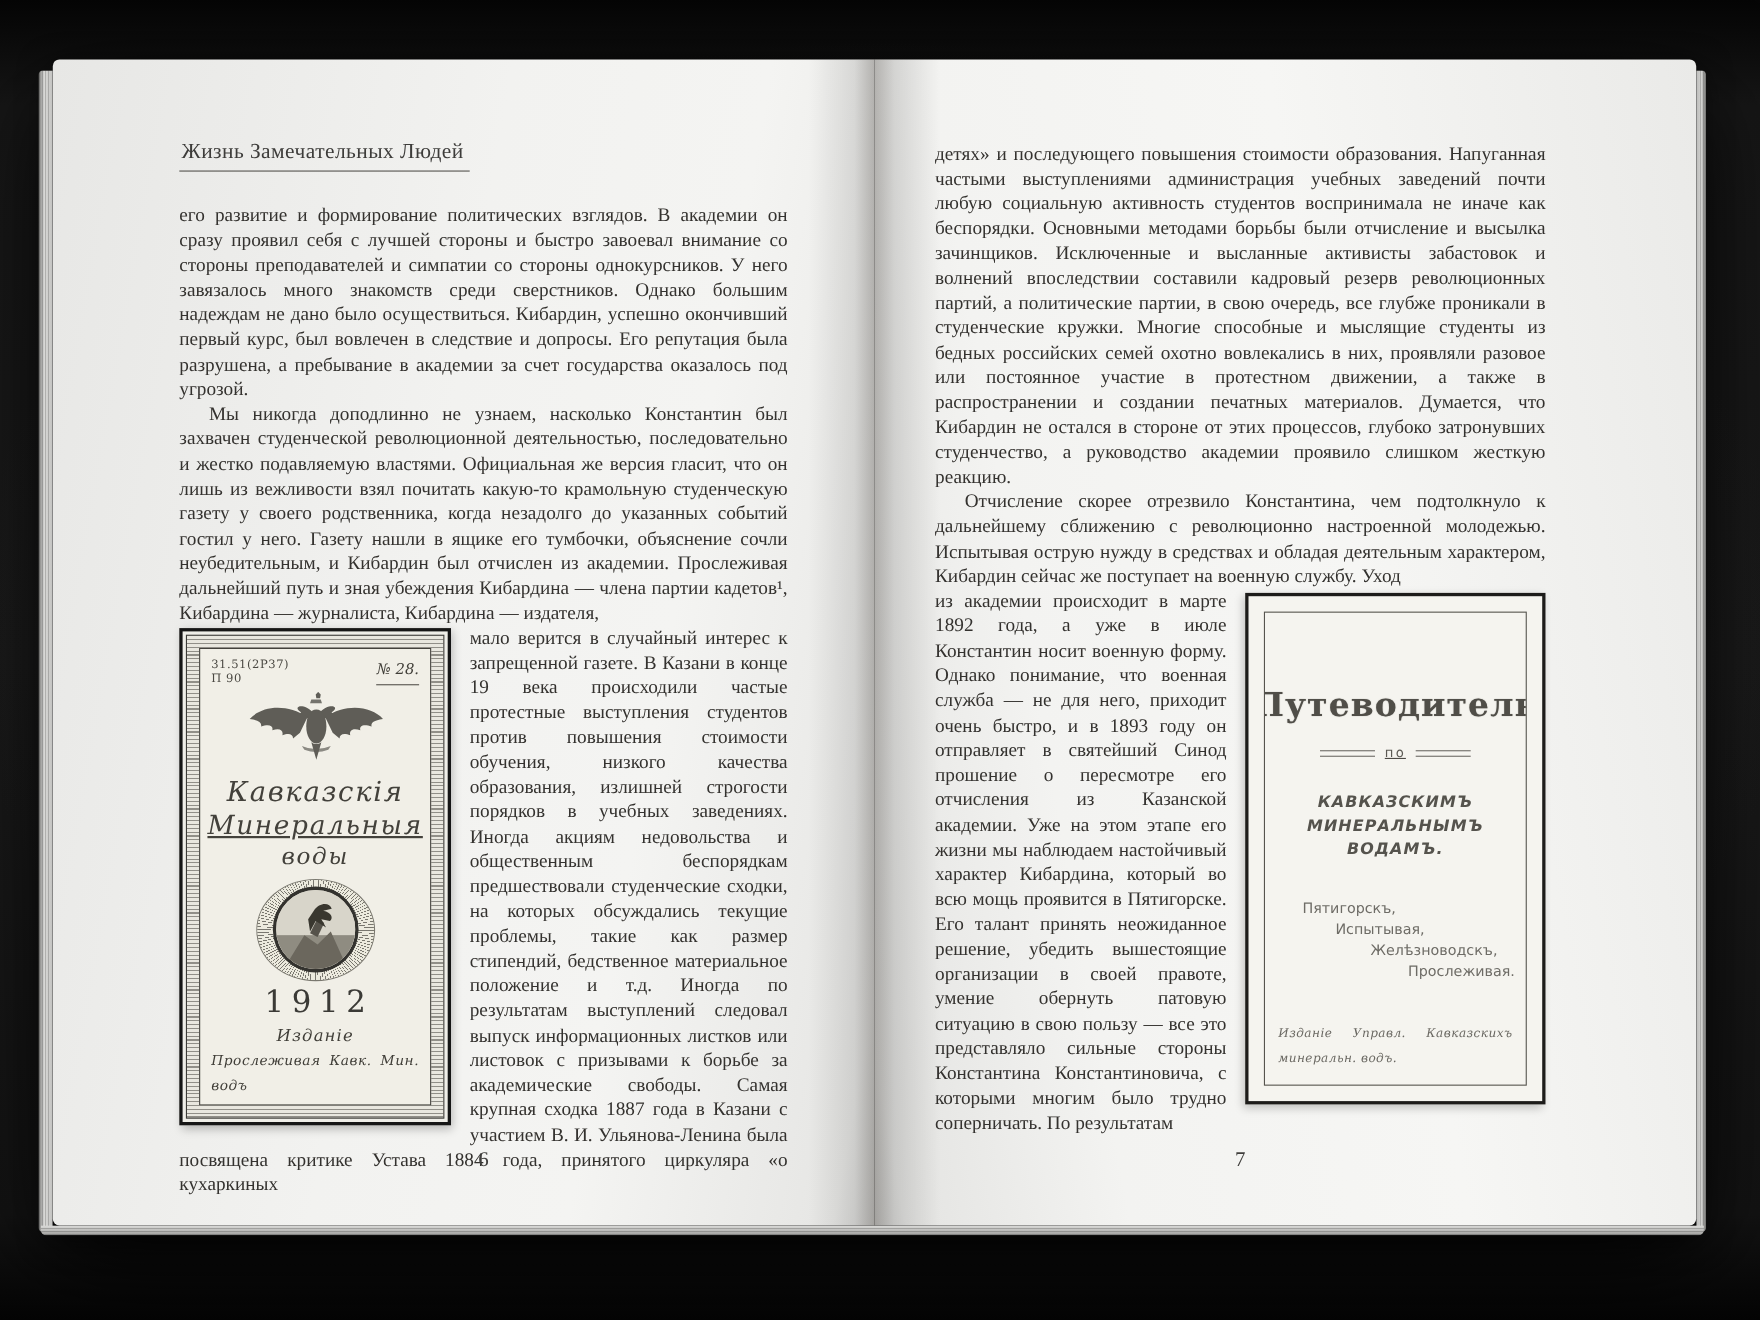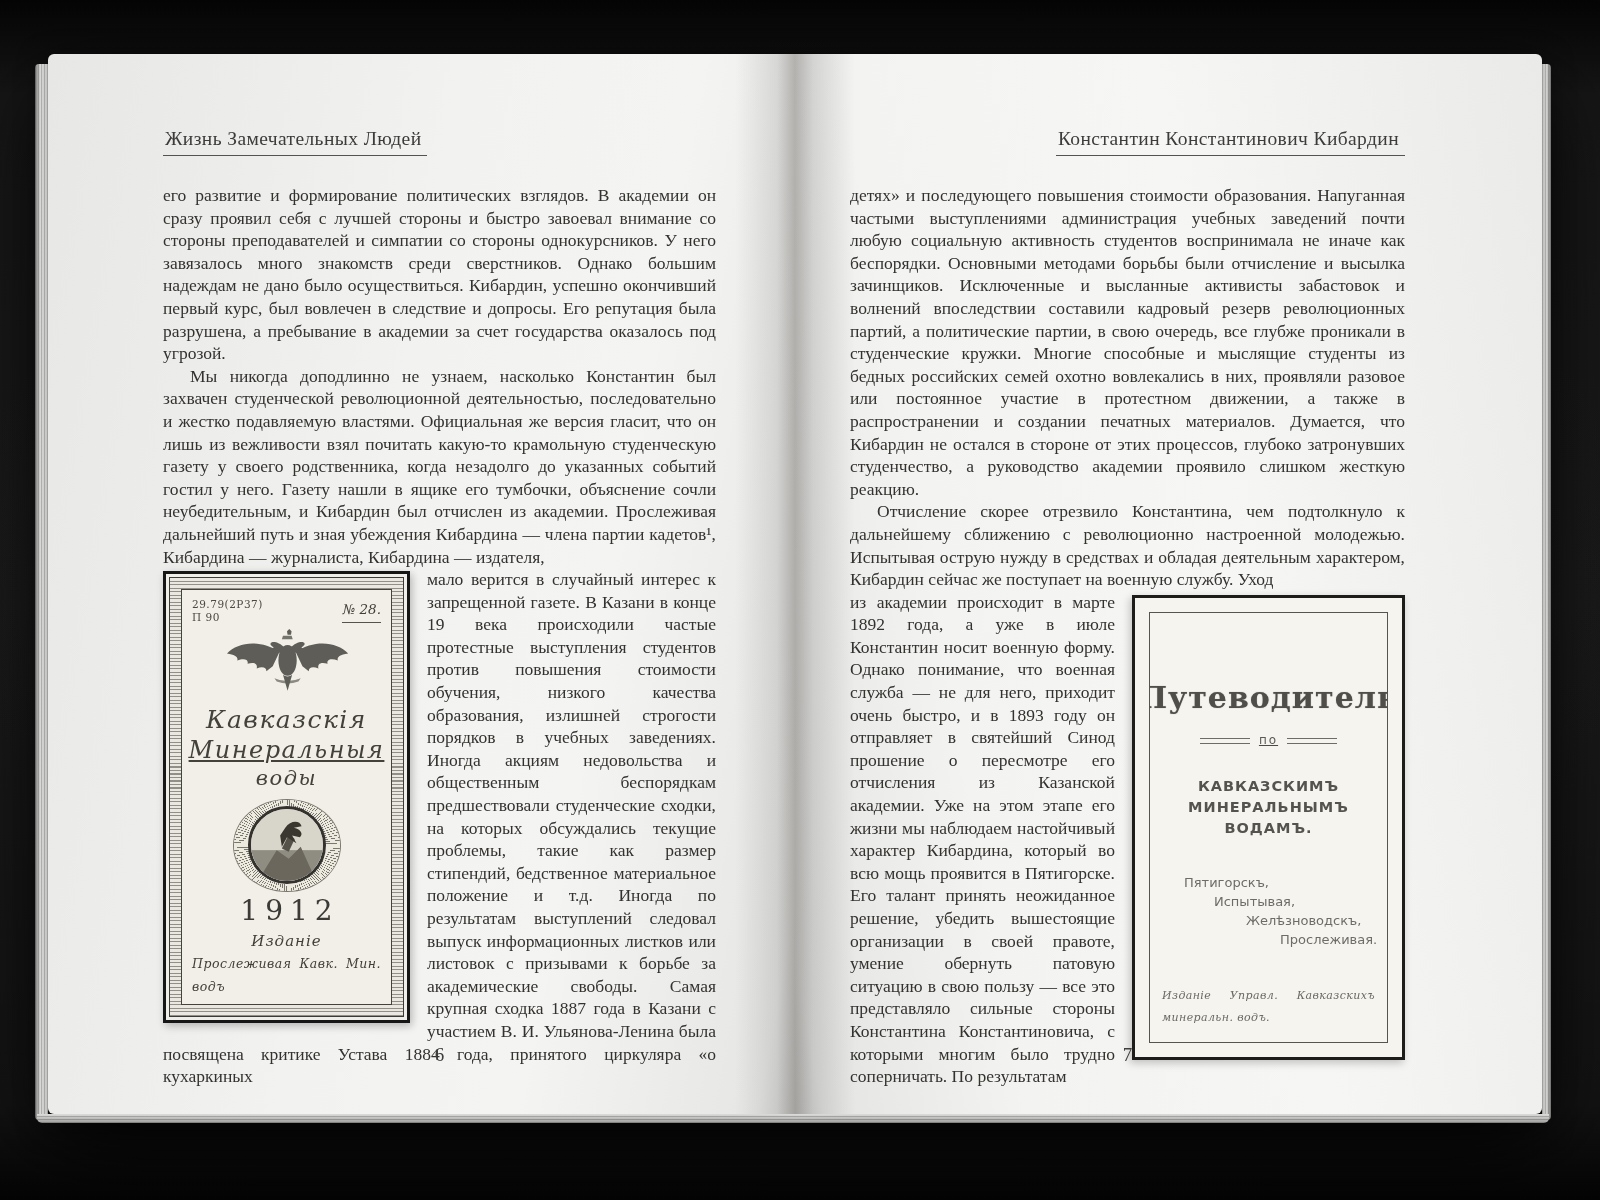--- a/index.html
+++ b/index.html
@@ -127,21 +127,21 @@
     padding:12px 12px 10px; overflow:hidden; color:#4c4a45;
   }
   .tp-title{
     margin-top:62px; font-family:"DejaVu Serif",serif; font-weight:bold;
     font-size:30px; letter-spacing:1px; color:#504e48;
     text-shadow:0 0 1px rgba(80,78,72,.5);
   }
   .tp-orn{ margin-top:20px; display:flex; align-items:center; gap:9px;text-decoration:underline; }
   .dline{ width:50px; height:6px; border-top:1px solid #6e6c66; border-bottom:1px solid #6e6c66; }
   .tp-po{ font-family:"DejaVu Sans",sans-serif; font-size:12px; letter-spacing:2px; color:#5c5a54; }
-  .tp-sub{ margin-top:24px; font-family:"DejaVu Sans",sans-serif; font-weight:bold; font-size:14.5px; letter-spacing:1px; color:#55534d; text-align:center; line-height:21px; }
+  .tp-sub{ margin-top:24px; font-family:"DejaVu Sans",sans-serif; font-weight:bold; font-size:14.5px; letter-spacing:1px; color:#55534d; text-align:center; line-height:21px;font-style:italic; }
   .tp-sub2{ font-family:"DejaVu Sans",sans-serif; font-weight:bold; font-size:14.5px; letter-spacing:1px; color:#55534d; line-height:21px; }
   .tp-towns{ margin-top:34px; align-self:flex-start; margin-left:22px; font-family:"DejaVu Sans",sans-serif; font-size:13px; color:#6e6c66; line-height:19px; }
   .town-1{ padding-left:0; } .town-2{ padding-left:30px; } .town-3{ padding-left:62px; } .town-4{ padding-left:96px; }
   .tp-pub{ margin-top:36px; font-style:italic; font-size:11px; color:#6a6862; letter-spacing:.4px; font-family:"DejaVu Serif",serif; }
   .tp-rule{ margin-top:26px; width:32px; border-top:2px dotted #7b7973; }
 </style>
 </head>
 <body>
 
 <div class="scene">
@@ -156,21 +156,21 @@
       </div>
       <div class="body-text">
         <p class="para">его развитие и формирование политических взглядов. В академии он сразу проявил себя с лучшей стороны и быстро завоевал внимание со стороны преподавателей и симпатии со стороны однокурсников. У него завязалось много знакомств среди сверстников. Однако большим надеждам не дано было осуществиться. Кибардин, успешно окончивший первый курс, был вовлечен в следствие и допросы. Его репутация была разрушена, а пребывание в академии за счет государства оказалось под угрозой.</p>
         <p class="para indent">Мы никогда доподлинно не узнаем, насколько Константин был захвачен студенческой революционной деятельностью, последовательно и жестко подавляемую властями. Официальная же версия гласит, что он лишь из вежливости взял почитать какую-то крамольную студенческую газету у своего родственника, когда незадолго до указанных событий гостил у него. Газету нашли в ящике его тумбочки, объяснение сочли неубедительным, и Кибардин был отчислен из академии. Прослеживая дальнейший путь и зная убеждения Кибардина — члена партии кадетов¹, Кибардина — журналиста, Кибардина — издателя,</p>
 
         <figure class="cover">
           <div class="cover-hatch">
             <div class="cover-field">
               <div class="cover-top">
                 <div class="call-num">
-                  <div>29.79(2Р37)</div>
+                  <div>31.51(2Р37)</div>
                   <div>П 90</div>
                 </div>
                 <div class="copy-num">№ 28.</div>
               </div>
               <svg class="eagle-svg" viewBox="0 0 220 120">
                 <g fill="#4b4a44">
                   <path d="M110 4l4-4 4 4-1 6h-6z"></path>
                   <path d="M103 12h15l2 6h-19z" opacity=".85"></path>
                   <path d="M107 34c-16-18-34-11-22-3 6 4-8 2-4 8 5 6 15 2 21 2z"></path>
                   <path d="M115 34c16-18 34-11 22-3-6 4 8 2 4 8-5 6-15 2-21 2z"></path>
@@ -201,23 +201,20 @@
             </div>
           </div>
         </figure>
 
         <p class="para">мало верится в случайный интерес к запрещенной газете. В Казани в конце 19 века происходили частые протестные выступления студентов против повышения стоимости обучения, низкого качества образования, излишней строгости порядков в учебных заведениях. Иногда акциям недовольства и общественным беспорядкам предшествовали студенческие сходки, на которых обсуждались текущие проблемы, такие как размер стипендий, бедственное материальное положение и т.д. Иногда по результатам выступлений следовал выпуск информационных листков или листовок с призывами к борьбе за академические свободы. Самая крупная сходка 1887 года в Казани с участием В. И. Ульянова-Ленина была посвящена критике Устава 1884 года, принятого циркуляра «о кухаркиных</p>
       </div>
       <div class="pagenum pagenum-left">6</div>
     </div>
 
     <div class="page page-right">
-      <div class="running-head rh-right">
-        <span class="rh">Константин Константинович Кибардин</span>
-      </div>
       <div class="body-text">
         <p class="para">детях» и последующего повышения стоимости образования. Напуганная частыми выступлениями администрация учебных заведений почти любую социальную активность студентов воспринимала не иначе как беспорядки. Основными методами борьбы были отчисление и высылка зачинщиков. Исключенные и высланные активисты забастовок и волнений впоследствии составили кадровый резерв революционных партий, а политические партии, в свою очередь, все глубже проникали в студенческие кружки. Многие способные и мыслящие студенты из бедных российских семей охотно вовлекались в них, проявляли разовое или постоянное участие в протестном движении, а также в распространении и создании печатных материалов. Думается, что Кибардин не остался в стороне от этих процессов, глубоко затронувших студенчество, а руководство академии проявило слишком жесткую реакцию.</p>
         <p class="para indent">Отчисление скорее отрезвило Константина, чем подтолкнуло к дальнейшему сближению с революционно настроенной молодежью. Испытывая острую нужду в средствах и обладая деятельным характером, Кибардин сейчас же поступает на военную службу. Уход</p>
 
         <figure class="titlepage">
           <div class="tp-in">
             <div class="tp-title">Путеводитель</div>
             <div class="tp-orn">
               <div class="dline"></div>
               <span class="tp-po">по</span>

